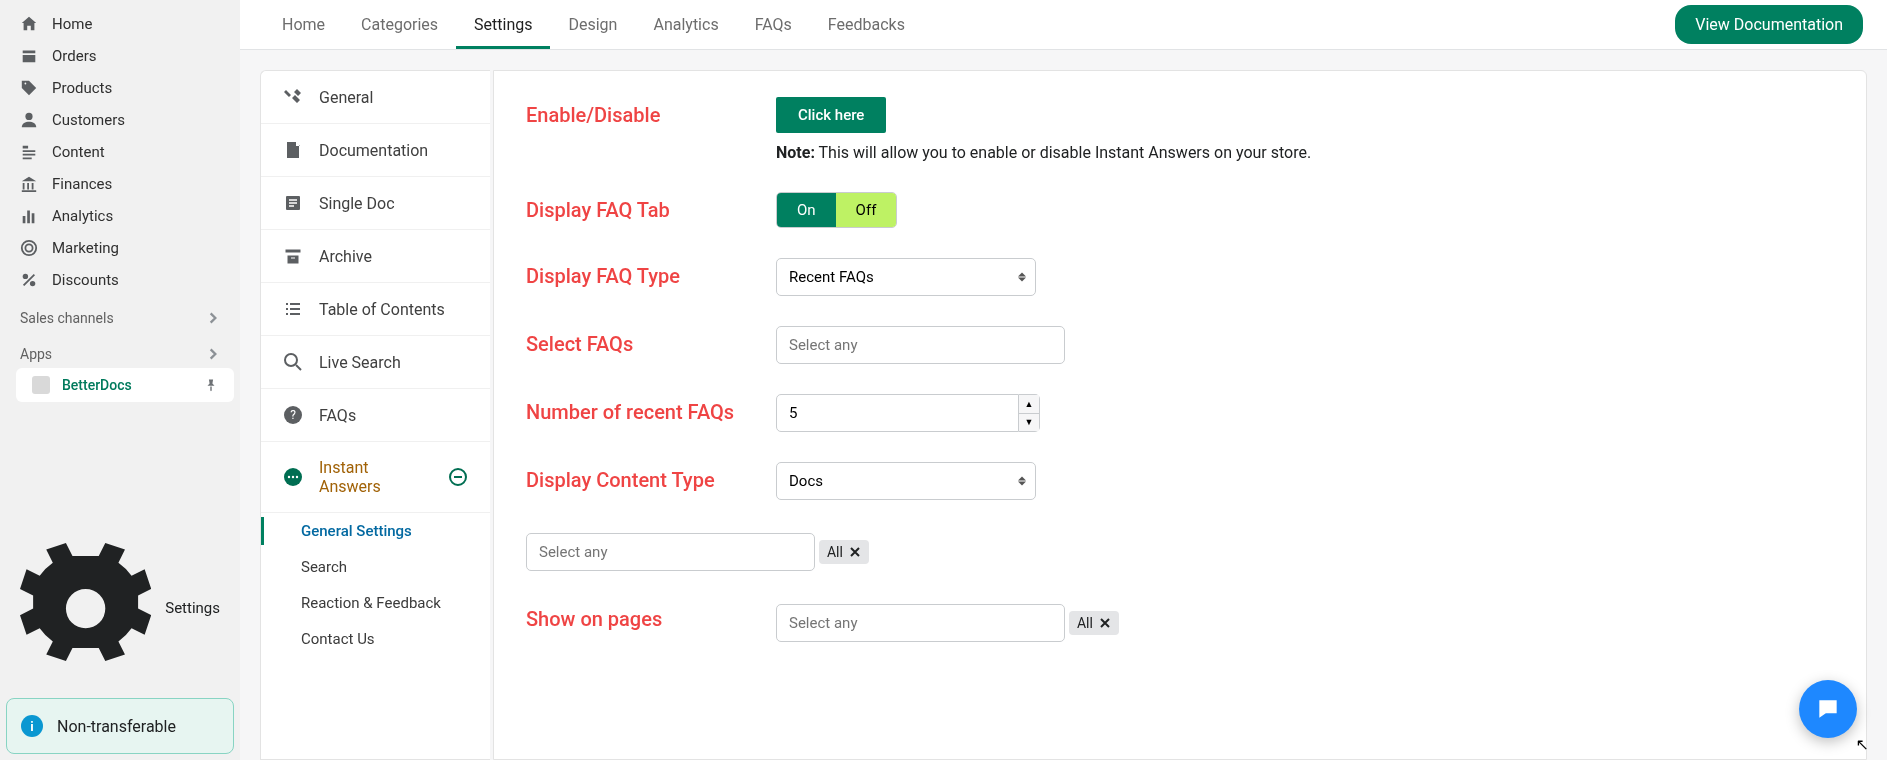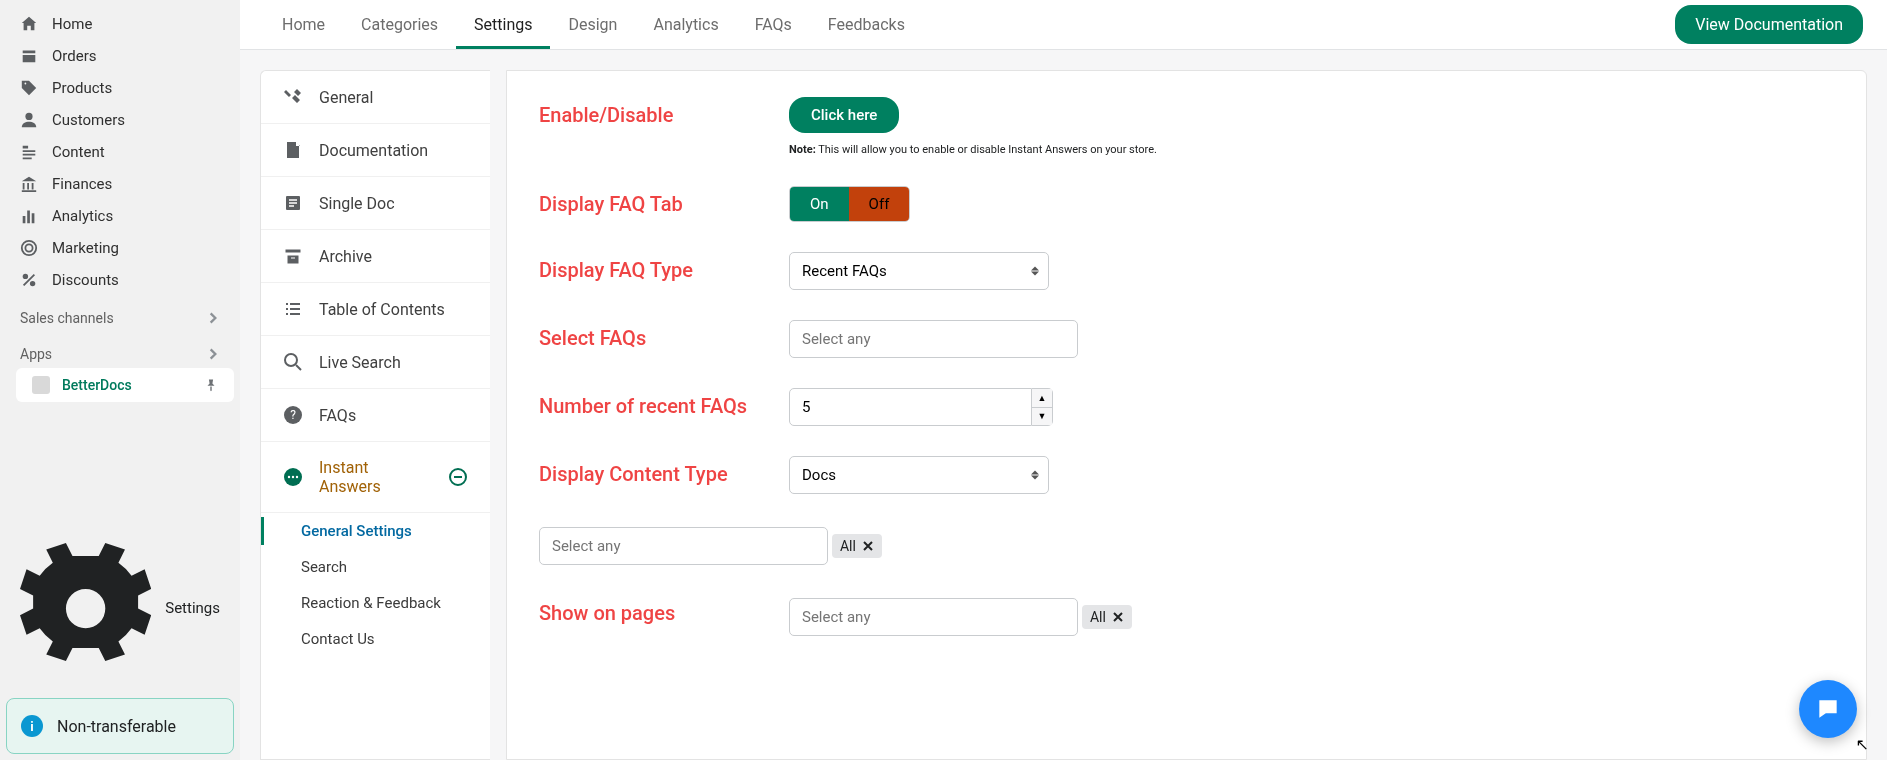--- a/index.html
+++ b/index.html
@@ -19,41 +19,41 @@
     .settings-row { display:flex; align-items:center; gap:14px; padding:10px 20px; font-size:15px; cursor:pointer; }
     .badge-box { margin:14px 6px 6px; border:1px solid #88d4c3; background:#e7f5f1; border-radius:8px; padding:16px 14px; display:flex; align-items:center; gap:14px; }
     .badge-box .circ { width:22px; height:22px; border-radius:50%; background:#0a97d1; color:#fff; display:flex; align-items:center; justify-content:center; font-size:13px; font-weight:700; }
     
     .main { flex:1; display:flex; flex-direction:column; background:#fff; }
     .topbar { display:flex; align-items:center; border-bottom:1px solid #e1e3e5; padding:0 24px; height:50px; }
     .tab { padding:14px 18px 12px; font-size:16px; color:#6d6d6d; border-bottom:3px solid transparent; cursor:pointer; }
     .tab.active { color:#1f1f1f; border-bottom-color:#008060; }
     .topbar .grow { flex:1; }
     .doc-btn { background:#008060; color:#fff; border:none; padding:10px 20px; border-radius:16px; font-size:16px; font-weight:400; cursor:pointer; }
-    .workspace { flex:1; display:flex; background:#f6f6f7; padding:20px 20px 0; gap:16px; overflow:hidden; }
+    .workspace { flex:1; display:flex; background:#f6f6f7; padding:20px 20px 0; gap:3px; overflow:hidden; }
     
     .settings-nav { width:230px; background:#fff; border:1px solid #e3e3e3; border-right:none; border-radius:6px 0 0 0; overflow-y:auto; }
     .set-item { display:flex; align-items:center; gap:16px; padding:16px 22px; font-size:16px; color:#404040; cursor:pointer; border-bottom:1px solid #f0f0f0; }
     .set-item svg { width:20px; height:20px; color:#5c5f62; }
     .set-item.active { color:#a16207; }
     .set-item.active svg { color:#006e52; }
     .set-item .grow2 { flex:1; }
     .sub-item { padding:9px 22px 9px 40px; font-size:15px; color:#3b3b3b; cursor:pointer; position:relative; }
     .sub-item.on { color:#0369a1; font-weight:500; }
     .sub-item.on::before { content:""; position:absolute; left:0; top:4px; bottom:4px; width:3px; background:#008060; }
     
     .panel { flex:1; background:#fff; border:1px solid #e3e3e3; border-radius:0 6px 0 0; padding:26px 32px; overflow-y:auto; }
     .row { display:flex; align-items:flex-start; margin-bottom:30px; }
     .row .label { width:250px; font-size:20px; font-weight:500; color:#ef4444; padding-top:6px; }
     .row .ctrl { flex:1; max-width:590px; }
-    .btn-g { background:#008060; color:#fff; border:none; padding:9px 22px; border-radius:16px; font-size:15px; font-weight:500; cursor:pointer; }
-    .note { margin-top:10px; font-size:11px; }
+    .btn-g { background:#008060; color:#fff; border:none; padding:9px 22px; border-radius:2px; font-size:15px; font-weight:500; cursor:pointer; }
+    .note { margin-top:10px; font-size:16px; }
     .note b { font-weight:700; }
     .seg { display:inline-flex; border:1px solid #c9cccf; border-radius:5px; overflow:hidden; }
-    .seg button { border:none; padding:8px 20px; font-size:15px; background:#c2410c; cursor:pointer; }
+    .seg button { border:none; padding:8px 20px; font-size:15px; background:#bef264; cursor:pointer; }
     .seg button.sel { background:#008060; color:#fff; }
     .select-wrap { position:relative; width:260px; }
     .select-wrap select { width:100%; padding:9px 12px; border:1px solid #c9cccf; border-radius:5px; font-size:15px; background:#fff; appearance:none; cursor:pointer; }
     .select-wrap .chev { position:absolute; right:10px; top:50%; transform:translateY(-50%); pointer-events:none; display:flex; flex-direction:column; gap:1px; }
     .select-wrap .chev span { width:0; height:0; border-left:4px solid transparent; border-right:4px solid transparent; }
     .select-wrap .chev .up { border-bottom:4px solid #555; }
     .select-wrap .chev .dn { border-top:4px solid #555; }
     .text-in { width:289px; padding:9px 12px; border:1px solid #c9cccf; border-radius:5px; font-size:15px; }
     .num-wrap { display:flex; width:264px; }
     .num-wrap input { flex:1; padding:9px 12px; border:1px solid #c9cccf; border-radius:5px 0 0 5px; font-size:15px; }

